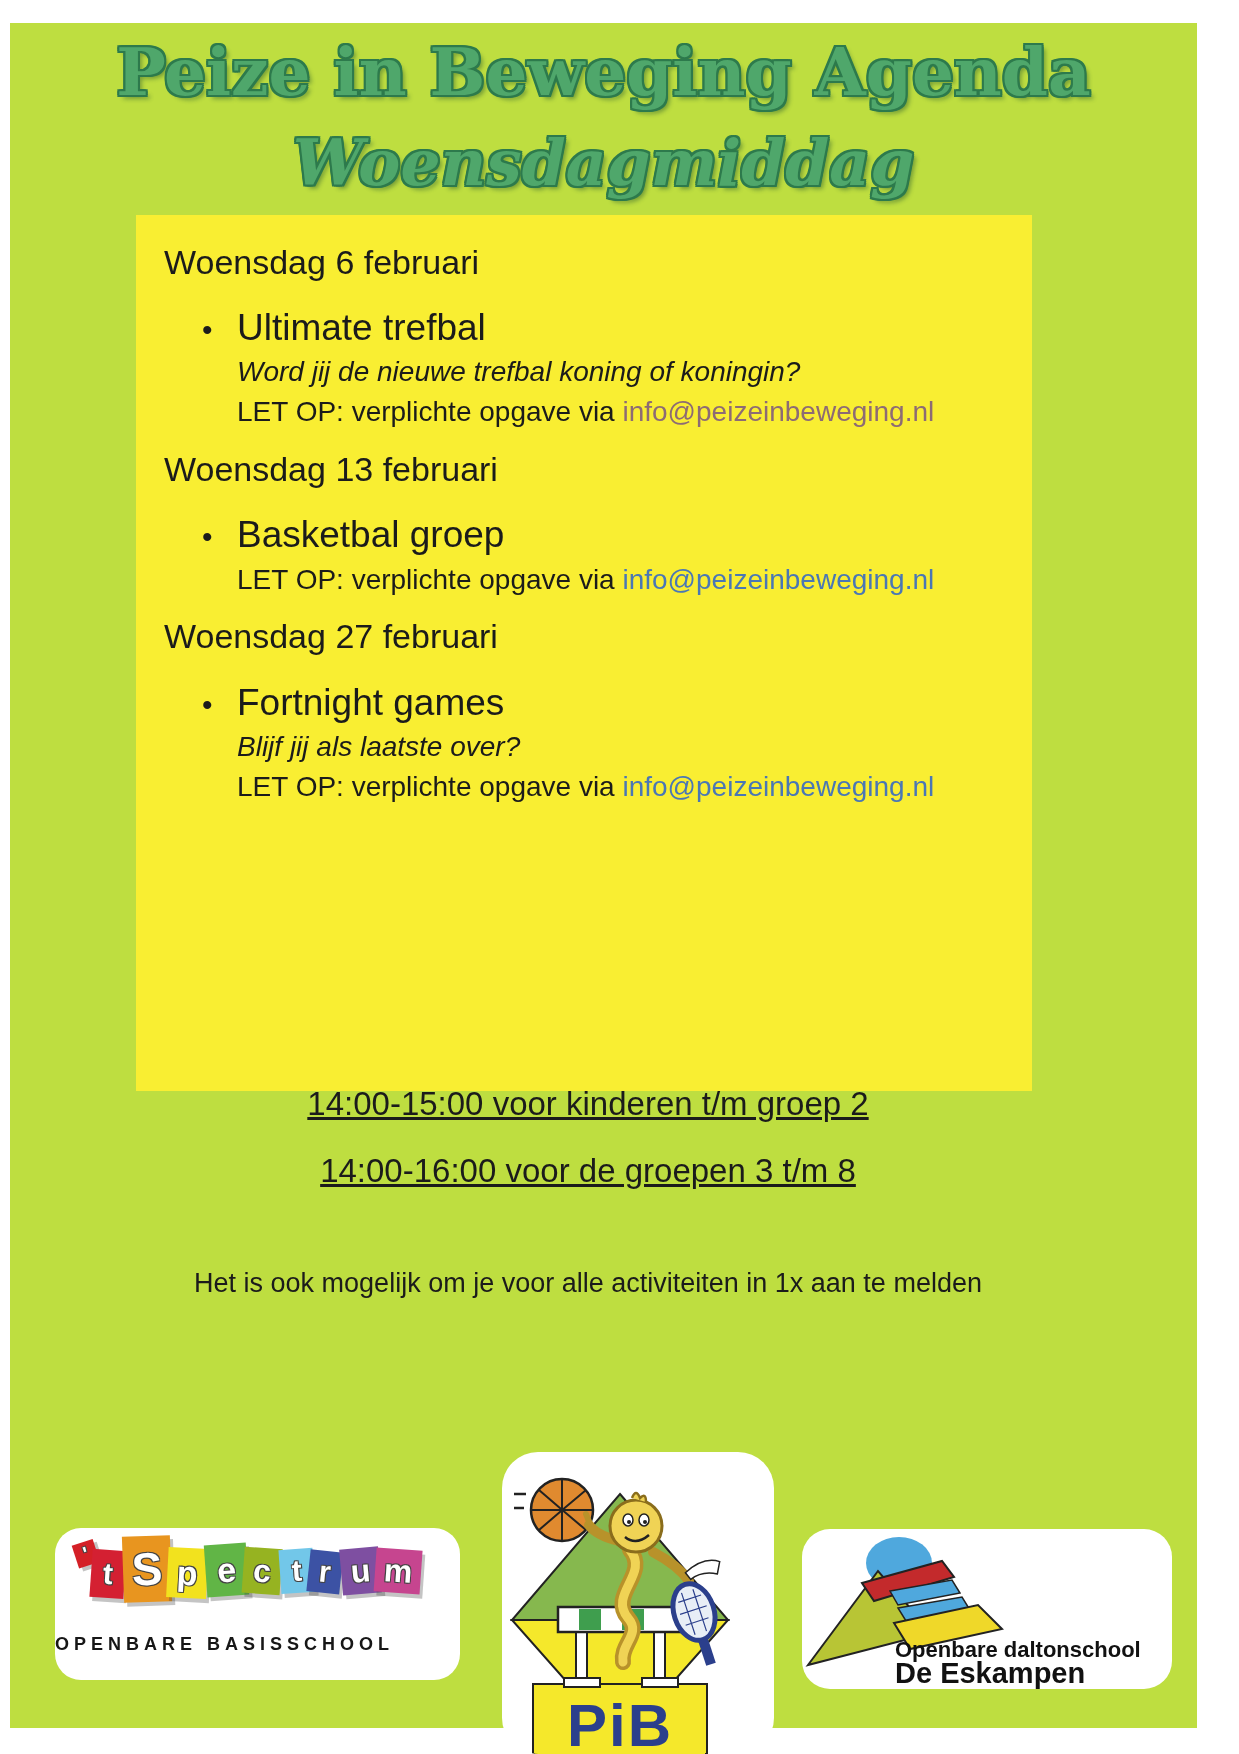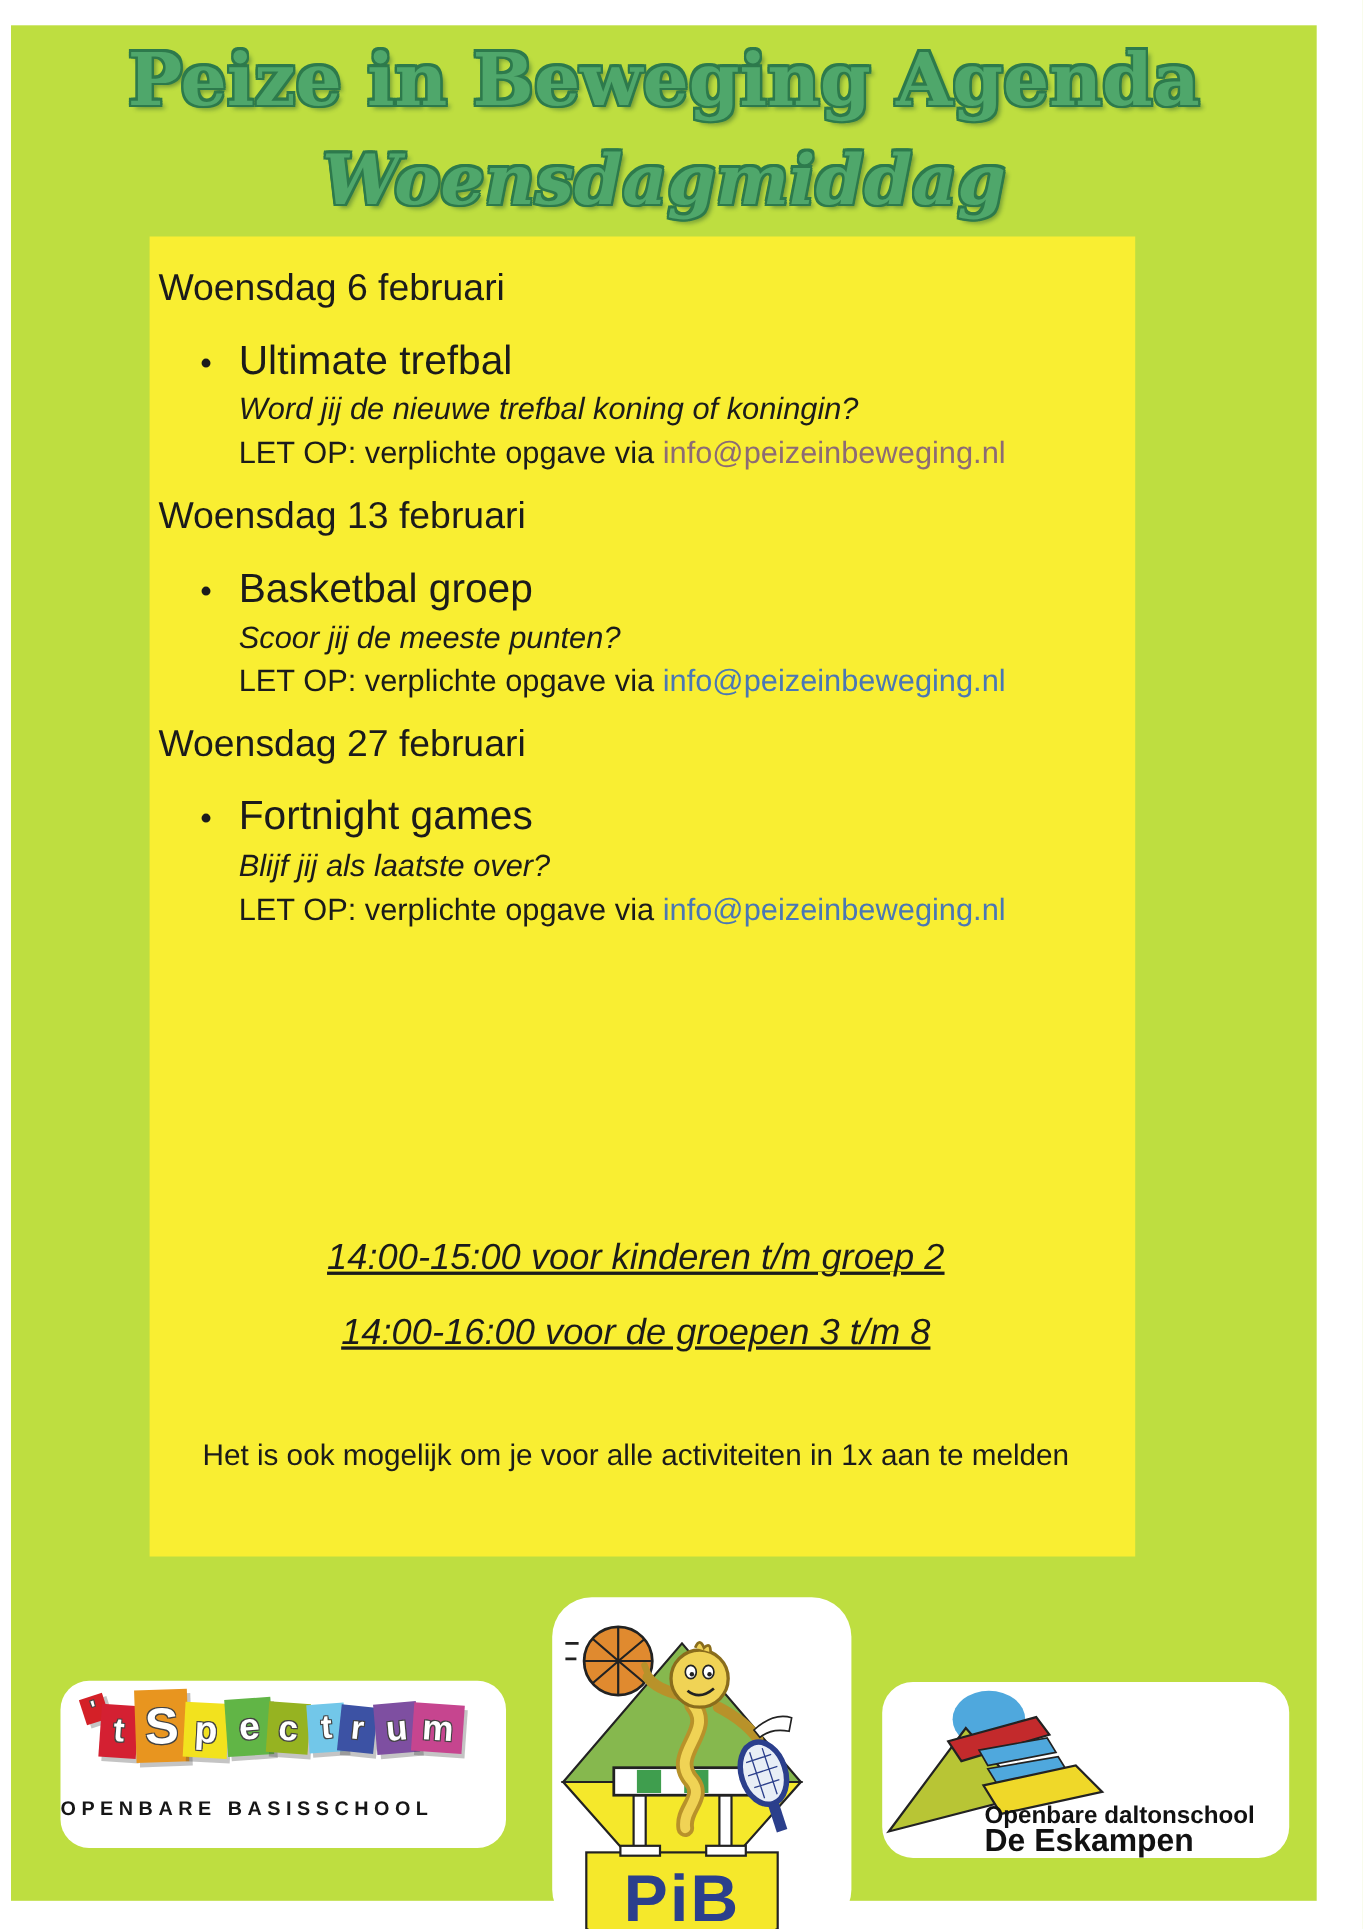--- a/index.html
+++ b/index.html
@@ -17,34 +17,34 @@
     font-family:"DejaVu Serif", serif;font-weight:700;text-align:center;
     color:#4fa76b;line-height:1.2;
     text-shadow:
       -2px -2px 0 #2d7a4c, 2px -2px 0 #2d7a4c, -2px 2px 0 #2d7a4c, 2px 2px 0 #2d7a4c,
       0 -2px 0 #2d7a4c, 0 2px 0 #2d7a4c, -2px 0 0 #2d7a4c, 2px 0 0 #2d7a4c,
       4px 4px 4px rgba(30,80,45,.45);
   }
   .title-1{font-size:66px;margin:0;padding-top:10px;}
   .title-2{font-size:63px;margin:14px 0 0 0;font-style:italic;}
   .panel{
-    position:absolute;left:126px;top:192px;width:896px;height:1200px;
+    position:absolute;left:126px;top:192px;width:896px;height:876px;
     background:#f9ee32;box-sizing:border-box;
-    padding:28px 20px 0 8px;
+    padding:28px 20px 0 28px;
   }
   .event{margin-top:20px;}
   .event:first-child{margin-top:0;}
   .event-date{font-size:34px;line-height:1.15;}
   .activity-row{display:flex;align-items:baseline;margin-top:24px;padding-left:38px;}
   .bullet{display:inline-block;width:35px;font-size:30px;flex:none;}
   .activity{font-size:37px;line-height:1.2;}
   .tagline{margin:4px 0 0 73px;font-size:28px;line-height:1.28;font-style:italic;}
   .letop{margin:4px 0 0 73px;font-size:28px;line-height:1.28;}
   .email-link{cursor:pointer;}
-  .times{margin-top:278px;text-align:center;font-style:italic;}
+  .times{margin-top:278px;text-align:center;}
   .time-line{font-size:33px;line-height:1.25;text-decoration:underline;}
   .time-line + .time-line{margin-top:26px;}
   .footnote{margin-top:76px;text-align:center;font-size:27px;line-height:1.25;}
 
   .logo-box{position:absolute;background:#ffffff;box-sizing:border-box;}
   .logo-spectrum{left:55px;top:1528px;width:405px;height:152px;border-radius:26px;padding-top:8px;}
   .logo-pib{left:502px;top:1452px;width:272px;height:302px;border-radius:36px;overflow:hidden;}
   .logo-eskampen{left:802px;top:1529px;width:370px;height:160px;border-radius:28px;}
 
   .tile-row{display:flex;align-items:flex-start;margin-left:18px;height:84px;}
@@ -91,21 +91,20 @@
       <div class="tagline">Word jij de nieuwe trefbal koning of koningin?</div>
       <div class="letop"><span>LET OP: verplichte opgave via </span><a class="email-link" style="color: rgb(141, 107, 116);">info@peizeinbeweging.nl</a></div>
     </div>
 
     <div class="event">
       <div class="event-date">Woensdag 13 februari</div>
       <div class="activity-row">
         <span class="bullet">•</span>
         <span class="activity">Basketbal groep</span>
       </div>
-      <div class="tagline">Scoor jij de meeste punten?</div>
       <div class="letop"><span>LET OP: verplichte opgave via </span><a class="email-link" style="color: rgb(74, 119, 181);">info@peizeinbeweging.nl</a></div>
     </div>
 
     <div class="event">
       <div class="event-date">Woensdag 27 februari</div>
       <div class="activity-row">
         <span class="bullet">•</span>
         <span class="activity">Fortnight games</span>
       </div>
       <div class="tagline">Blijf jij als laatste over?</div>

